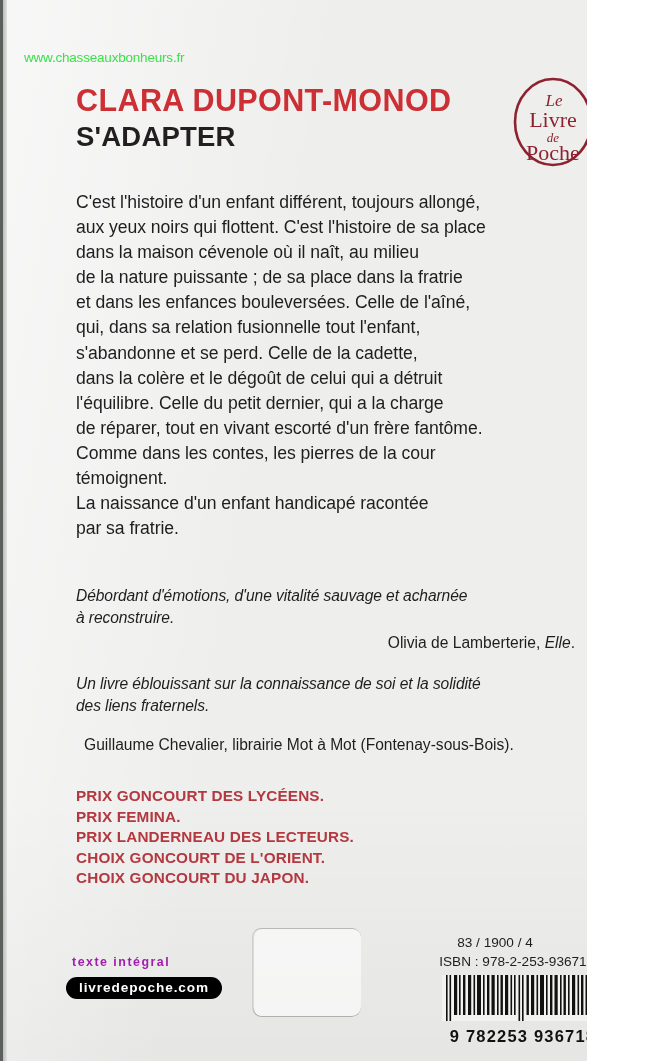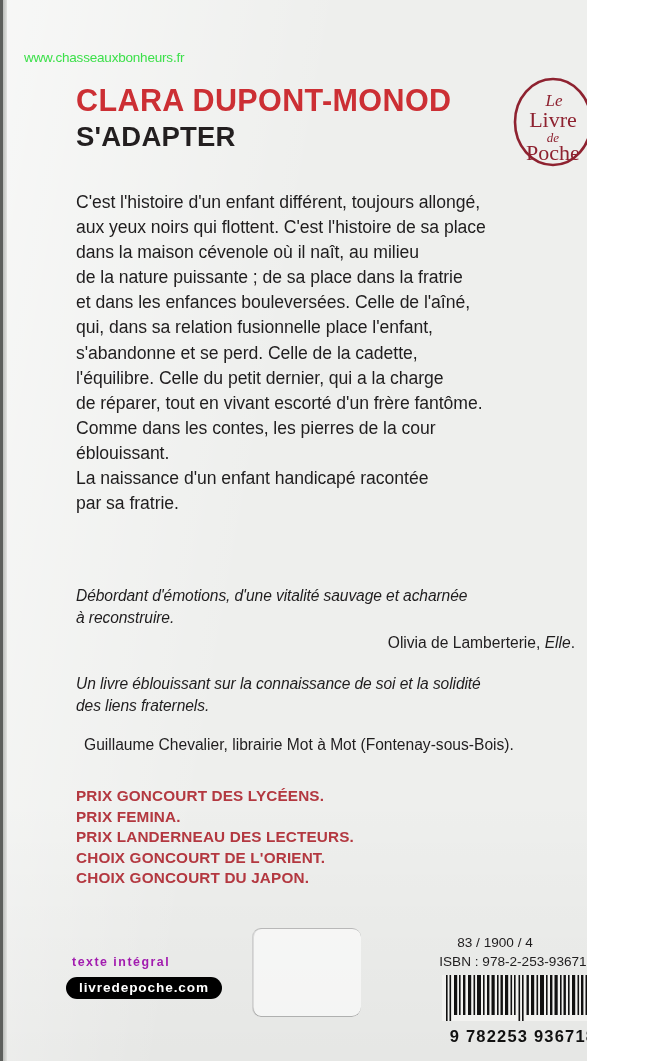--- a/index.html
+++ b/index.html
@@ -286,26 +286,27 @@
       <text x="46" y="84" text-anchor="middle" font-family="Liberation Serif, serif" font-size="22" fill="#8e2230">Poche</text>
     </svg>
   </div>
 
   <div class="synopsis">
     <div class="ln">C'est l'histoire d'un enfant différent, toujours allongé,</div>
     <div class="ln">aux yeux noirs qui flottent. C'est l'histoire de sa place</div>
     <div class="ln">dans la maison cévenole où il naît, au milieu</div>
     <div class="ln">de la nature puissante ; de sa place dans la fratrie</div>
     <div class="ln">et dans les enfances bouleversées. Celle de l'aîné,</div>
-    <div class="ln">qui, dans sa relation fusionnelle place l'enfant,</div>
+    <div class="ln">qui, dans sa relation fusionnelle tout l'enfant,</div>
     <div class="ln">s'abandonne et se perd. Celle de la cadette,</div>
+    <div class="ln">dans la colère et le dégoût de celui qui a détruit</div>
     <div class="ln">l'équilibre. Celle du petit dernier, qui a la charge</div>
     <div class="ln">de réparer, tout en vivant escorté d'un frère fantôme.</div>
     <div class="ln">Comme dans les contes, les pierres de la cour</div>
-    <div class="ln">éblouissant.</div>
+    <div class="ln">témoignent.</div>
     <div class="ln">La naissance d'un enfant handicapé racontée</div>
     <div class="ln">par sa fratrie.</div>
   </div>
 
   <div class="quote-block quote-1">
     <div class="quote-text">
       <span class="ln">Débordant d'émotions, d'une vitalité sauvage et acharnée</span>
       <span class="ln">à reconstruire.</span>
     </div>
     <div class="attrib attrib-right"><span>Olivia de Lamberterie, </span><em>Elle</em><span>.</span></div>

